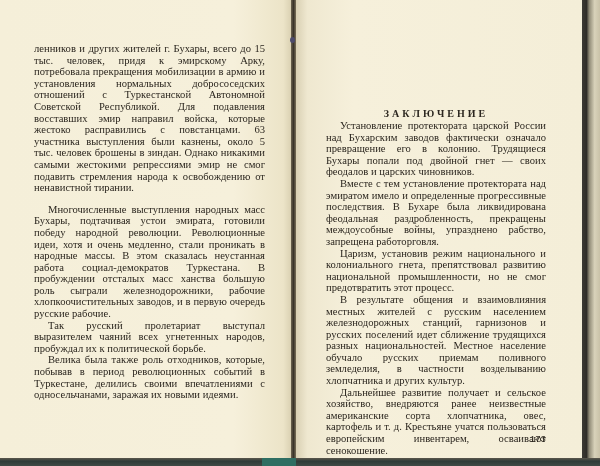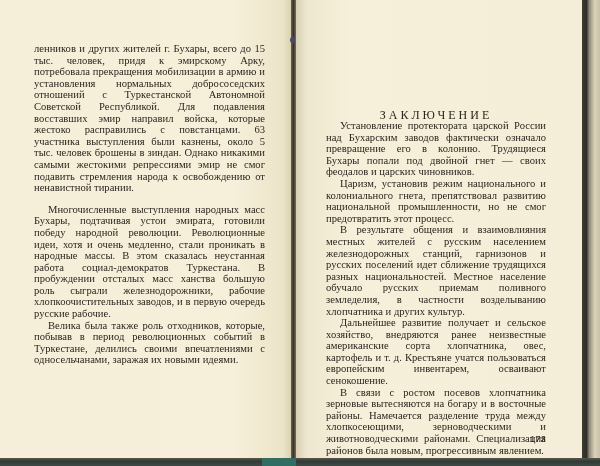--- a/index.html
+++ b/index.html
@@ -41,48 +41,50 @@
     color: #2b261f;
     text-align: justify;
   }
   .left .text { left: 34px; top: 43px; width: 231px; }
   .right .text { left: 30px; top: 120px; width: 220px; }
   .text p { margin: 0; text-indent: 14px; }
   .text p.noindent { text-indent: 0; }
   .text p.gap { margin-top: 10px; }
   .heading {
     position: absolute; left: 30px; top: 108px; width: 220px;
-    text-align: center; font-size: 12px; font-weight: normal; letter-spacing: 3px;
+    text-align: center; font-size: 10px; font-weight: bold; letter-spacing: 3px;
     color: #2b261f;
   }
   .page-num {
     position: absolute; left: 230px; top: 435px; width: 20px;
     font-size: 9px; text-align: right; color: #2b261f; font-family: Liberation Mono, monospace;
   }
   .ink-spot {
     position: absolute; left: 290px; top: 37px; width: 5px; height: 6px;
     border-radius: 50%; background: #4b4a6a;
   }
 </style>
 </head>
 <body>
 
 <div class="spread">
   <div class="page left">
     <div class="text">
       <p class="noindent">ленников и других жителей г. Бухары, всего до 15 тыс. человек, придя к эмирскому Арку, потребовала прекращения мобилизации в армию и установления нормальных добрососедских отношений с Туркестанской Автономной Советской Республикой. Для подавления восставших эмир направил войска, которые жестоко расправились с повстанцами. 63 участника выступления были казнены, около 5 тыс. человек брошены в зиндан. Однако никакими самыми жестокими репрессиями эмир не смог подавить стремления народа к освобождению от ненавистной тирании.</p>
       <p class="gap">Многочисленные выступления народных масс Бухары, подтачивая устои эмирата, готовили победу народной революции. Революционные идеи, хотя и очень медленно, стали проникать в народные массы. В этом сказалась неустанная работа социал-демократов Туркестана. В пробуждении отсталых масс ханства большую роль сыграли железнодорожники, рабочие хлопкоочистительных заводов, и в первую очередь русские рабочие.</p>
+      <p>Так русский пролетариат выступал выразителем чаяний всех угнетенных народов, пробуждал их к политической борьбе.</p>
       <p>Велика была также роль отходников, которые, побывав в период революционных событий в Туркестане, делились своими впечатлениями с односельчанами, заражая их новыми идеями.</p>
     </div>
   </div>
 
   <div class="page right">
     <div class="heading">ЗАКЛЮЧЕНИЕ</div>
     <div class="text">
       <p>Установление протектората царской России над Бухарским заводов фактически означало превращение его в колонию. Трудящиеся Бухары попали под двойной гнет — своих феодалов и царских чиновников.</p>
+      <p>Вместе с тем установление протектората над эмиратом имело и определенные прогрессивные последствия. В Бухаре была ликвидирована феодальная раздробленность, прекращены междоусобные войны, упразднено рабство, запрещена работорговля.</p>
       <p>Царизм, установив режим национального и колониального гнета, препятствовал развитию национальной промышленности, но не смог предотвратить этот процесс.</p>
       <p>В результате общения и взаимовлияния местных жителей с русским населением железнодорожных станций, гарнизонов и русских поселений идет сближение трудящихся разных национальностей. Местное население обучало русских приемам поливного земледелия, в частности возделыванию хлопчатника и других культур.</p>
       <p>Дальнейшее развитие получает и сельское хозяйство, внедряются ранее неизвестные американские сорта хлопчатника, овес, картофель и т. д. Крестьяне учатся пользоваться европейским инвентарем, осваивают сенокошение.</p>
       <p>В связи с ростом посевов хлопчатника зерновые вытесняются на богару и в восточные районы. Намечается разделение труда между хлопкосеющими, зерноводческими и животноводческими районами. Специализация районов была новым, прогрессивным явлением.</p>
 
     </div>
     <div class="page-num">173</div>
   </div>
 
   <div class="spine"></div>

